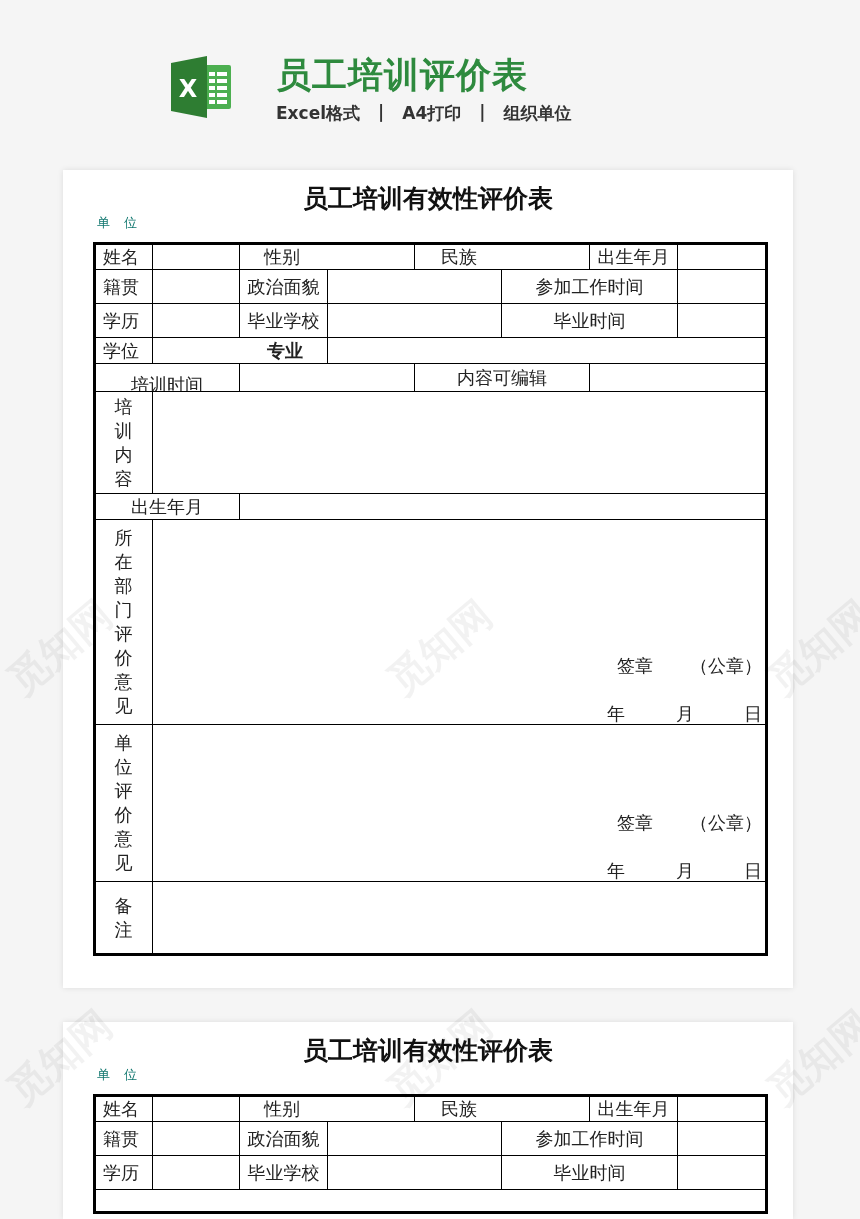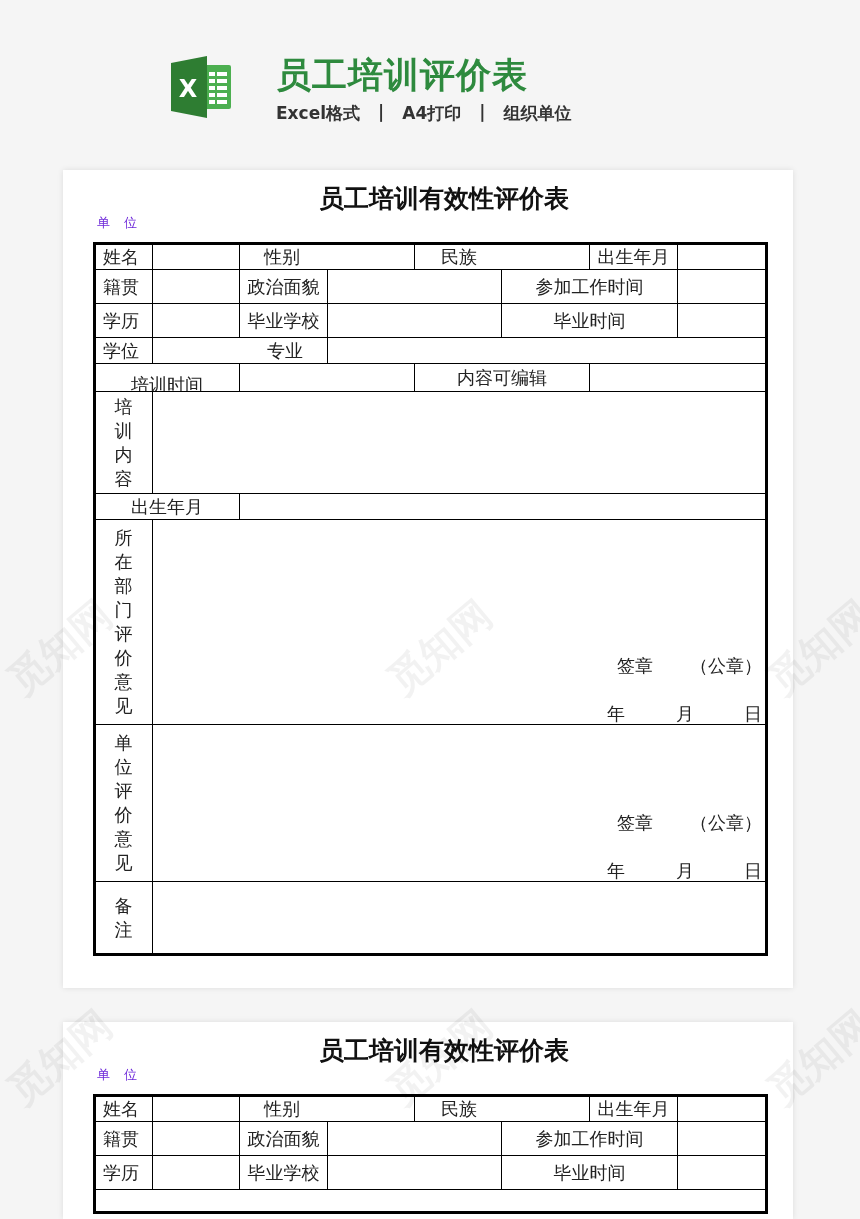--- a/index.html
+++ b/index.html
@@ -32,24 +32,23 @@
     box-shadow: 0 0 6px rgba(0,0,0,0.10);
     overflow: hidden;
   }
   .paper1 { top: 170px; height: 818px; }
   .paper2 { top: 1022px; height: 197px; }
   .doc-title {
     position: absolute; left: 0; width: 730px; text-align: center;
     top: 12px; font-size: 25px; font-weight: bold; color: #111;
     font-family: "DejaVu Sans", "Liberation Sans", sans-serif;
     letter-spacing: 0px;
-    margin-left: 16px;
   }
   .unit-label {
-    position: absolute; left: 34px; top: 44px; font-size: 13px; color: #6d28d9;
+    position: absolute; left: 34px; top: 44px; font-size: 13px; color: #0f766e;
     letter-spacing: 14px;
   }
 
   
   .grid { position: absolute; left: 31px; top: 73px; width: 673px; }
   .cell {
     position: absolute; border: 1.5px solid #000; background: #fff;
     display: flex; align-items: center; justify-content: center;
     font-size: 18px; color: #222; line-height: 1;
   }
@@ -121,21 +120,21 @@
     <div class="cell" style="left:583px;top:26px;width:90px;height:35px;"></div>
 
     <div class="cell left" style="left:0;top:60px;width:59px;height:35px;">学历</div>
     <div class="cell" style="left:58px;top:60px;width:88px;height:35px;"></div>
     <div class="cell" style="left:145px;top:60px;width:89px;height:35px;">毕业学校</div>
     <div class="cell" style="left:233px;top:60px;width:175px;height:35px;"></div>
     <div class="cell" style="left:407px;top:60px;width:177px;height:35px;">毕业时间</div>
     <div class="cell" style="left:583px;top:60px;width:90px;height:35px;"></div>
 
     <div class="cell left" style="left:0;top:94px;width:59px;height:27px;">学位</div>
-    <div class="cell" style="left:58px;top:94px;width:176px;height:27px;justify-content:flex-end;padding-right:24px;">专业</div>
+    <div class="cell" style="left:58px;top:94px;width:176px;height:27px;justify-content:flex-end;padding-right:24px;font-weight:bold;">专业</div>
     <div class="cell" style="left:233px;top:94px;width:440px;height:27px;"></div>
 
     <div class="cell" style="left:0;top:120px;width:146px;height:44px;">培训时间</div>
     <div class="cell" style="left:145px;top:120px;width:176px;height:29px;"></div>
     <div class="cell" style="left:320px;top:120px;width:176px;height:29px;">内容可编辑</div>
     <div class="cell" style="left:495px;top:120px;width:178px;height:29px;"></div>
 
     <div class="cell vtext" style="left:0;top:148px;width:59px;height:103px;">
       <span>培</span>
       <span>训</span>

